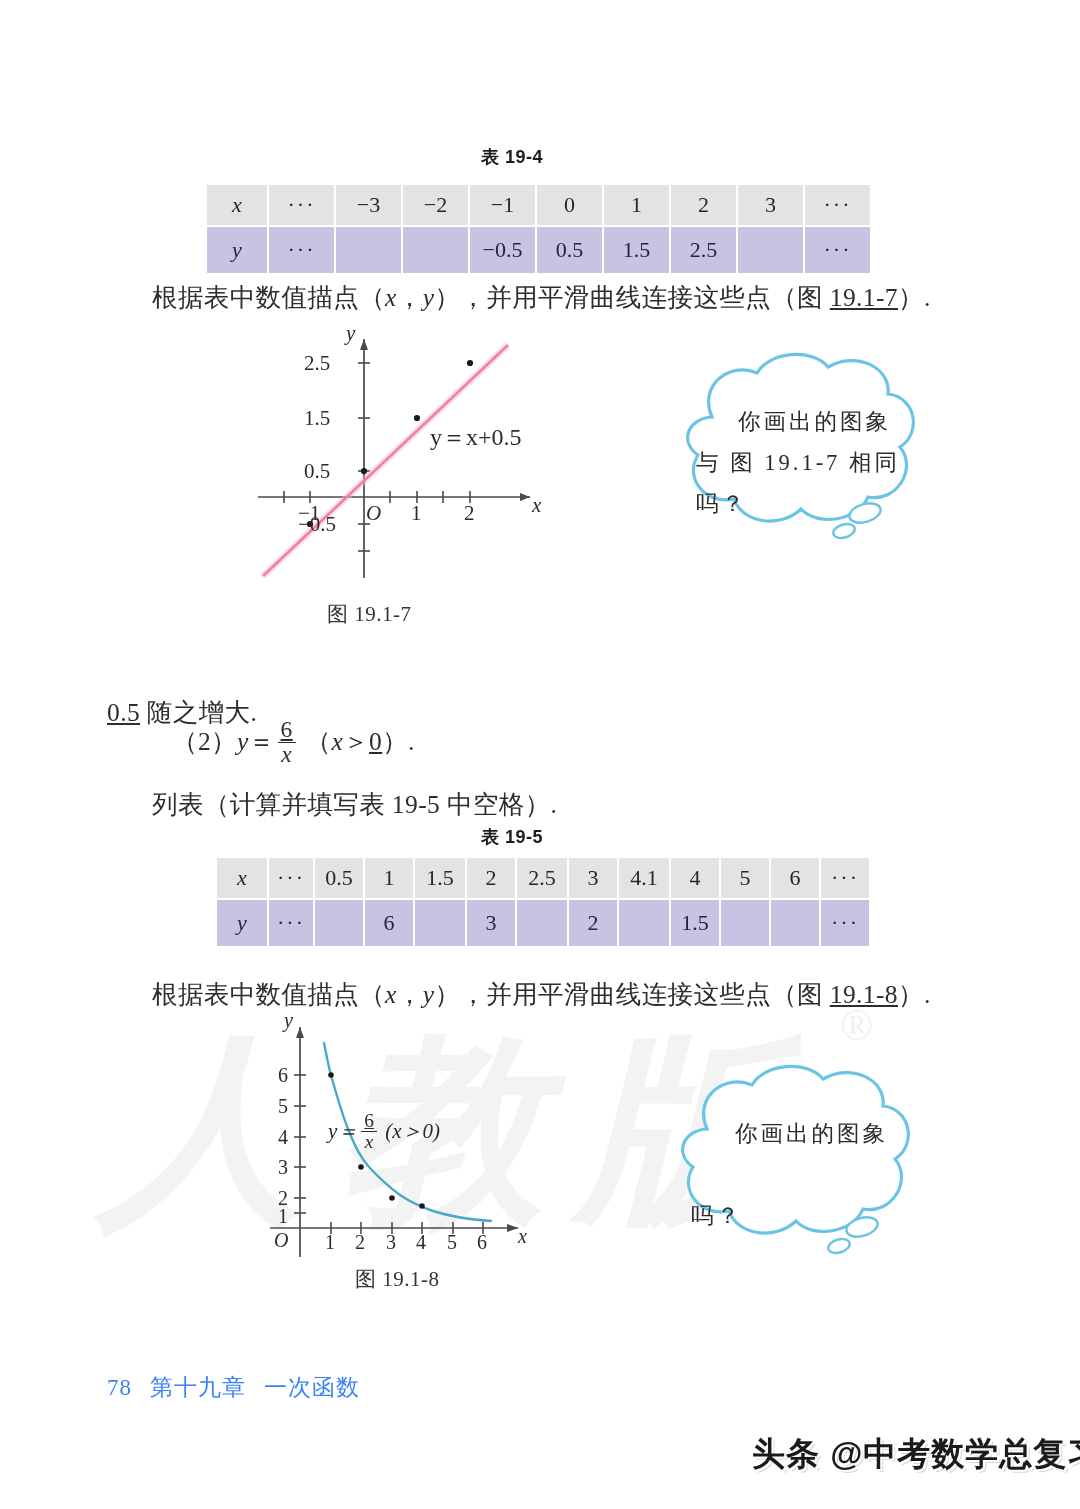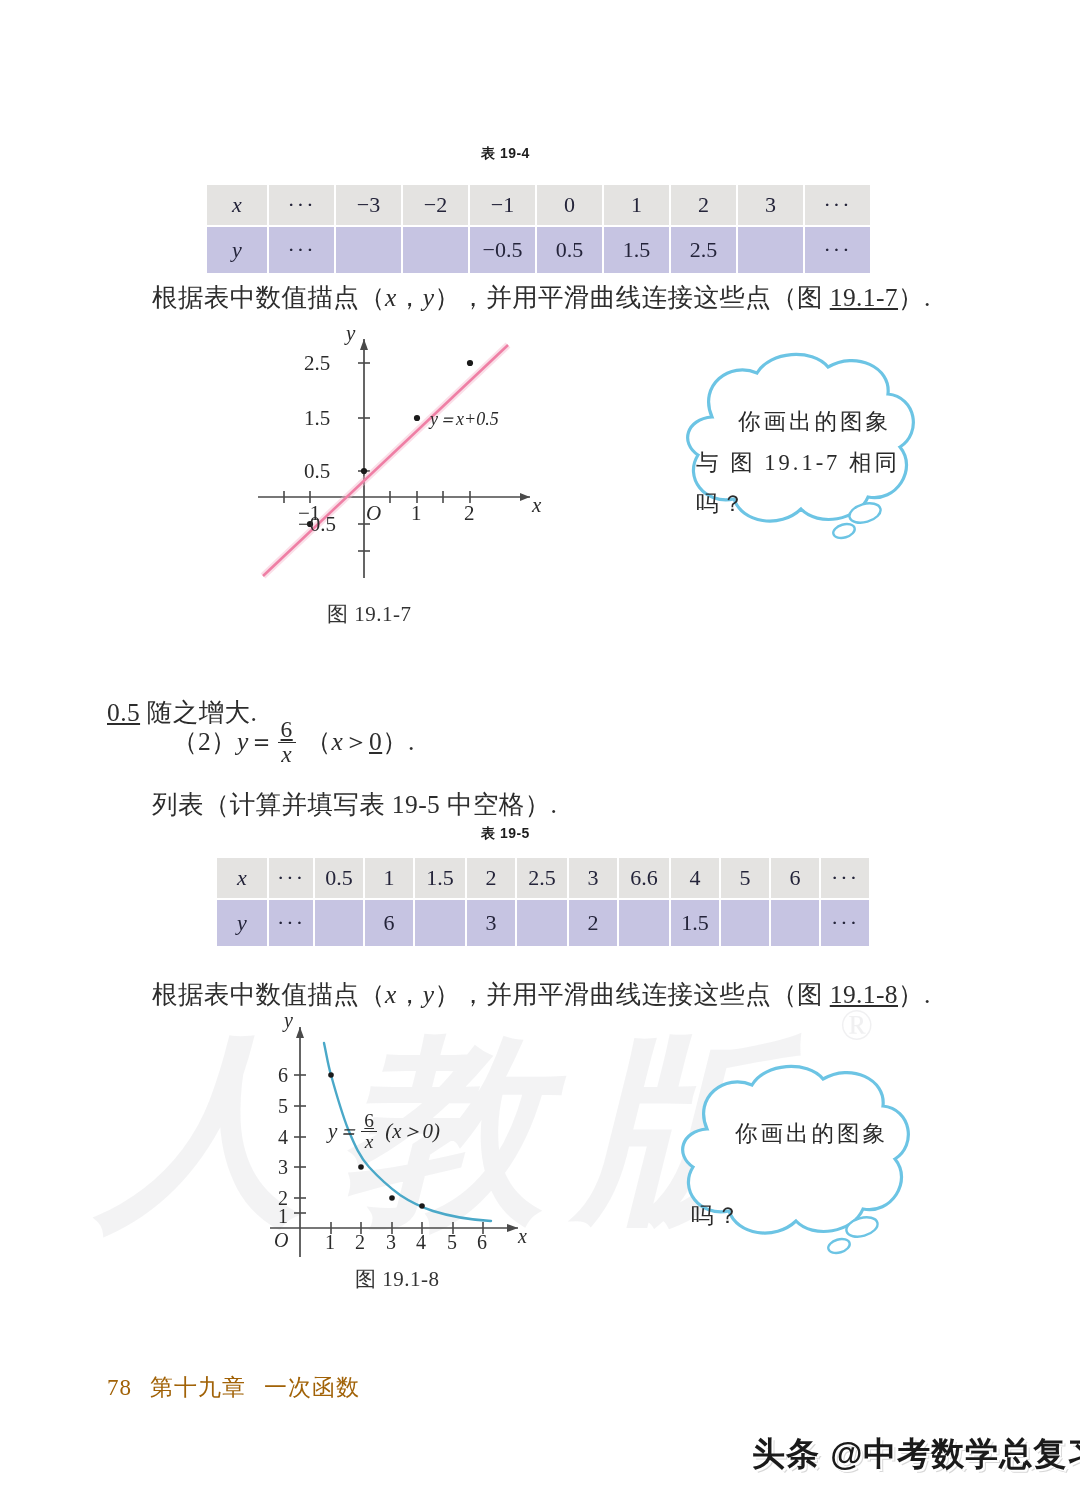--- a/index.html
+++ b/index.html
@@ -25,21 +25,21 @@
   
   .para{
     position:absolute;font-size:25.5px;line-height:40px;color:#2d2d2d;
     letter-spacing:.4px;white-space:nowrap;
   }
   .mi{font-family:"Liberation Serif",serif;font-style:italic;}
   .mn{font-family:"Liberation Serif",serif;font-style:normal;text-decoration:underline;}
 
   
   .tbl-caption{
-    position:absolute;font-size:14px;font-weight:700;color:#1c1c1c;
+    position:absolute;font-size:18px;font-weight:700;color:#1c1c1c;
     font-family:"Liberation Sans","DejaVu Sans",sans-serif;letter-spacing:.5px;
   }
 
   
   .dtable{position:absolute;border-collapse:separate;border-spacing:2px 2px;}
   .dtable td{
     text-align:center;vertical-align:middle;
     font-family:"Liberation Serif",serif;font-size:22px;color:#24243a;
   }
   .dtable tr.rx td{background:#e4e3e1;height:38px;}
@@ -55,21 +55,21 @@
 
   
   .bubble{position:absolute;}
   .bubble-text{
     position:absolute;font-size:22.5px;line-height:41px;color:#2a2a2a;
     font-family:"Liberation Serif",serif;letter-spacing:3px;white-space:nowrap;
   }
 
   
   .footer{
-    position:absolute;left:107px;top:1372px;font-size:23px;color:#a16207;
+    position:absolute;left:107px;top:1372px;font-size:23px;color:#3b82f6;
     letter-spacing:1px;font-family:"Liberation Serif",serif;
   }
   .footer .pno{font-weight:400;margin-right:18px;}
   .footer .sep{display:inline-block;width:18px;}
 
   
   .wm-bottom{
     position:absolute;left:752px;top:1432px;font-size:33px;font-weight:700;
     color:#1a1a1a;font-family:"Liberation Sans","DejaVu Sans",sans-serif;
     letter-spacing:1px;white-space:nowrap;
@@ -162,21 +162,21 @@
 
     <div style="position:absolute;left:64px;top:26px;font-size:21px;">2.5</div>
     <div style="position:absolute;left:64px;top:81px;font-size:21px;">1.5</div>
     <div style="position:absolute;left:64px;top:134px;font-size:21px;">0.5</div>
     <div style="position:absolute;left:58px;top:187px;font-size:21px;">−0.5</div>
 
     <div style="position:absolute;left:58px;top:176px;font-size:21px;">−1</div>
     <div style="position:absolute;left:171px;top:176px;font-size:21px;">1</div>
     <div style="position:absolute;left:224px;top:176px;font-size:21px;">2</div>
 
-    <div style="position:absolute;left:190px;top:82px;font-size:18px;font-style:italic;white-space:nowrap;">y＝x+0.5</div>
+    <div style="position:absolute;left:190px;top:96px;font-size:24px;white-space:nowrap;">y＝x+0.5</div>
   </div>
 
   <div class="fig-caption" style="left:327px;top:600px;">图 19.1-7</div>
 
   <div class="bubble" style="left:660px;top:345px;">
     <svg width="280" height="205" viewBox="0 0 280 205">
       <g fill="#ffffff" stroke="#6cc4e4" stroke-width="3.2">
         <path d="M52,72
                  C38,40 70,16 97,28
                  C110,6 152,3 168,22
@@ -214,21 +214,21 @@
     <tbody>
         <tr class="rx">
       <td style="width:48px;" class="mi">x</td>
     <td class="dots" style="width: 42px;">···</td>
           <td style="width: 46px;">0.5</td>
           <td style="width: 46px;">1</td>
           <td style="width: 48px;">1.5</td>
           <td style="width: 46px;">2</td>
           <td style="width: 48px;">2.5</td>
           <td style="width: 46px;">3</td>
-          <td style="width: 48px;">6.6</td>
+          <td style="width: 48px;">4.1</td>
           <td style="width: 46px;">4</td>
           <td style="width: 46px;">5</td>
           <td style="width: 46px;">6</td>
           <td class="dots" style="width: 46px;">···</td>
         </tr>
     <tr class="ry">
       <td style="width:48px;" class="mi">y</td>
     <td class="dots" style="width: 42px;">···</td>
           <td style="width: 46px;"></td>
           <td style="width: 46px;">6</td>

